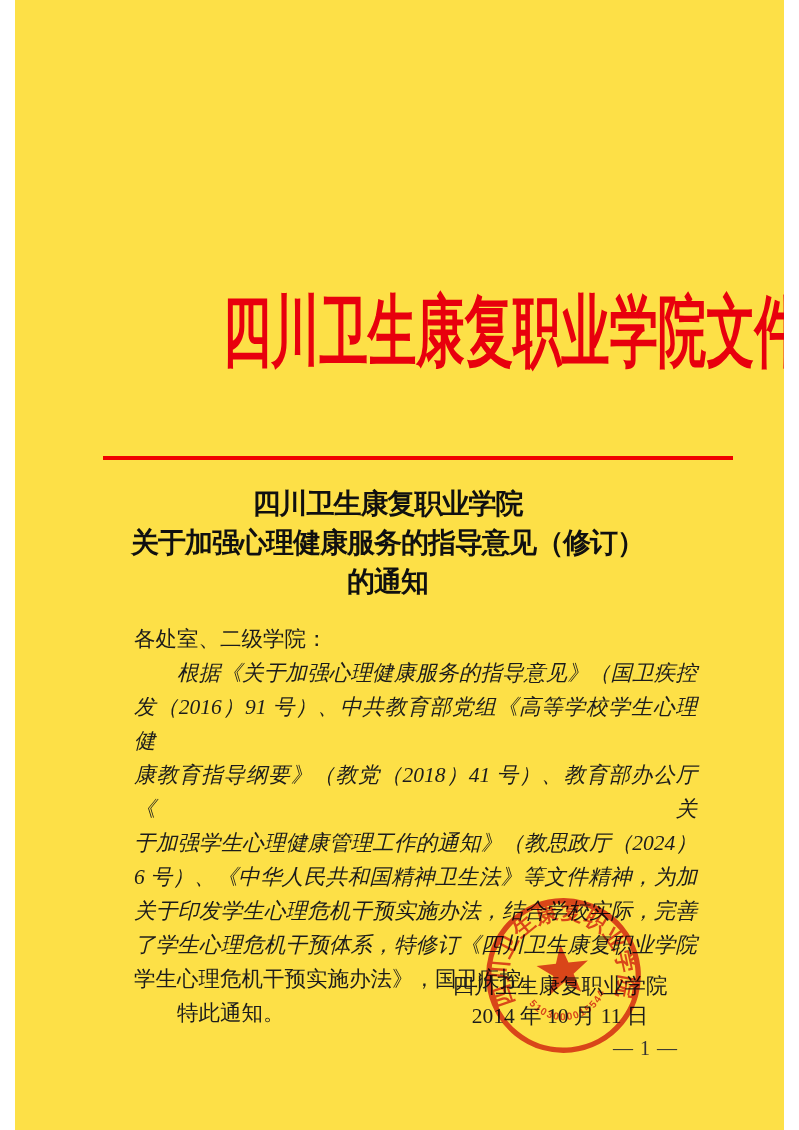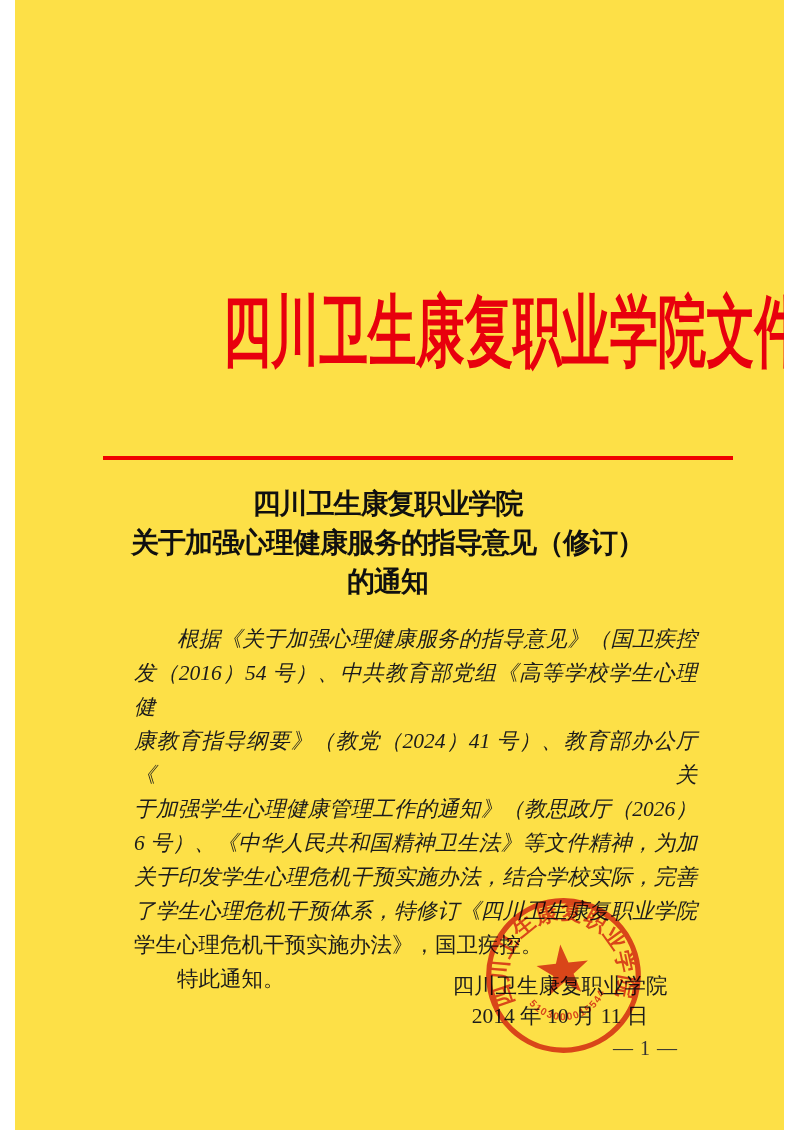--- a/index.html
+++ b/index.html
@@ -106,24 +106,25 @@
 
   <div class="red-rule"></div>
 
   <div class="doc-title">
     <div>四川卫生康复职业学院</div>
     <div>关于加强心理健康服务的指导意见（修订）</div>
     <div>的通知</div>
   </div>
 
   <div class="body-text">
+    <div class="bline">各处室、二级学院：</div>
     <div class="bline indent justify">根据《关于加强心理健康服务的指导意见》（国卫疾控</div>
-    <div class="bline justify">发（2016）54 号）、中共教育部党组《高等学校学生心理健</div>
-    <div class="bline justify">康教育指导纲要》（教党（2024）41 号）、教育部办公厅《关</div>
-    <div class="bline justify">于加强学生心理健康管理工作的通知》（教思政厅（2026）</div>
+    <div class="bline justify">发（2016）91 号）、中共教育部党组《高等学校学生心理健</div>
+    <div class="bline justify">康教育指导纲要》（教党（2018）41 号）、教育部办公厅《关</div>
+    <div class="bline justify">于加强学生心理健康管理工作的通知》（教思政厅（2024）</div>
     <div class="bline justify">6 号）、《中华人民共和国精神卫生法》等文件精神，为加</div>
     <div class="bline justify">关于印发学生心理危机干预实施办法，结合学校实际，完善</div>
     <div class="bline justify">了学生心理危机干预体系，特修订《四川卫生康复职业学院</div>
     <div class="bline">学生心理危机干预实施办法》，国卫疾控。</div>
     <div class="bline indent">特此通知。</div>
   </div>
 
   <div class="signature">
     <div>四川卫生康复职业学院</div>
     <div>2014 年 10 月 11 日</div>

